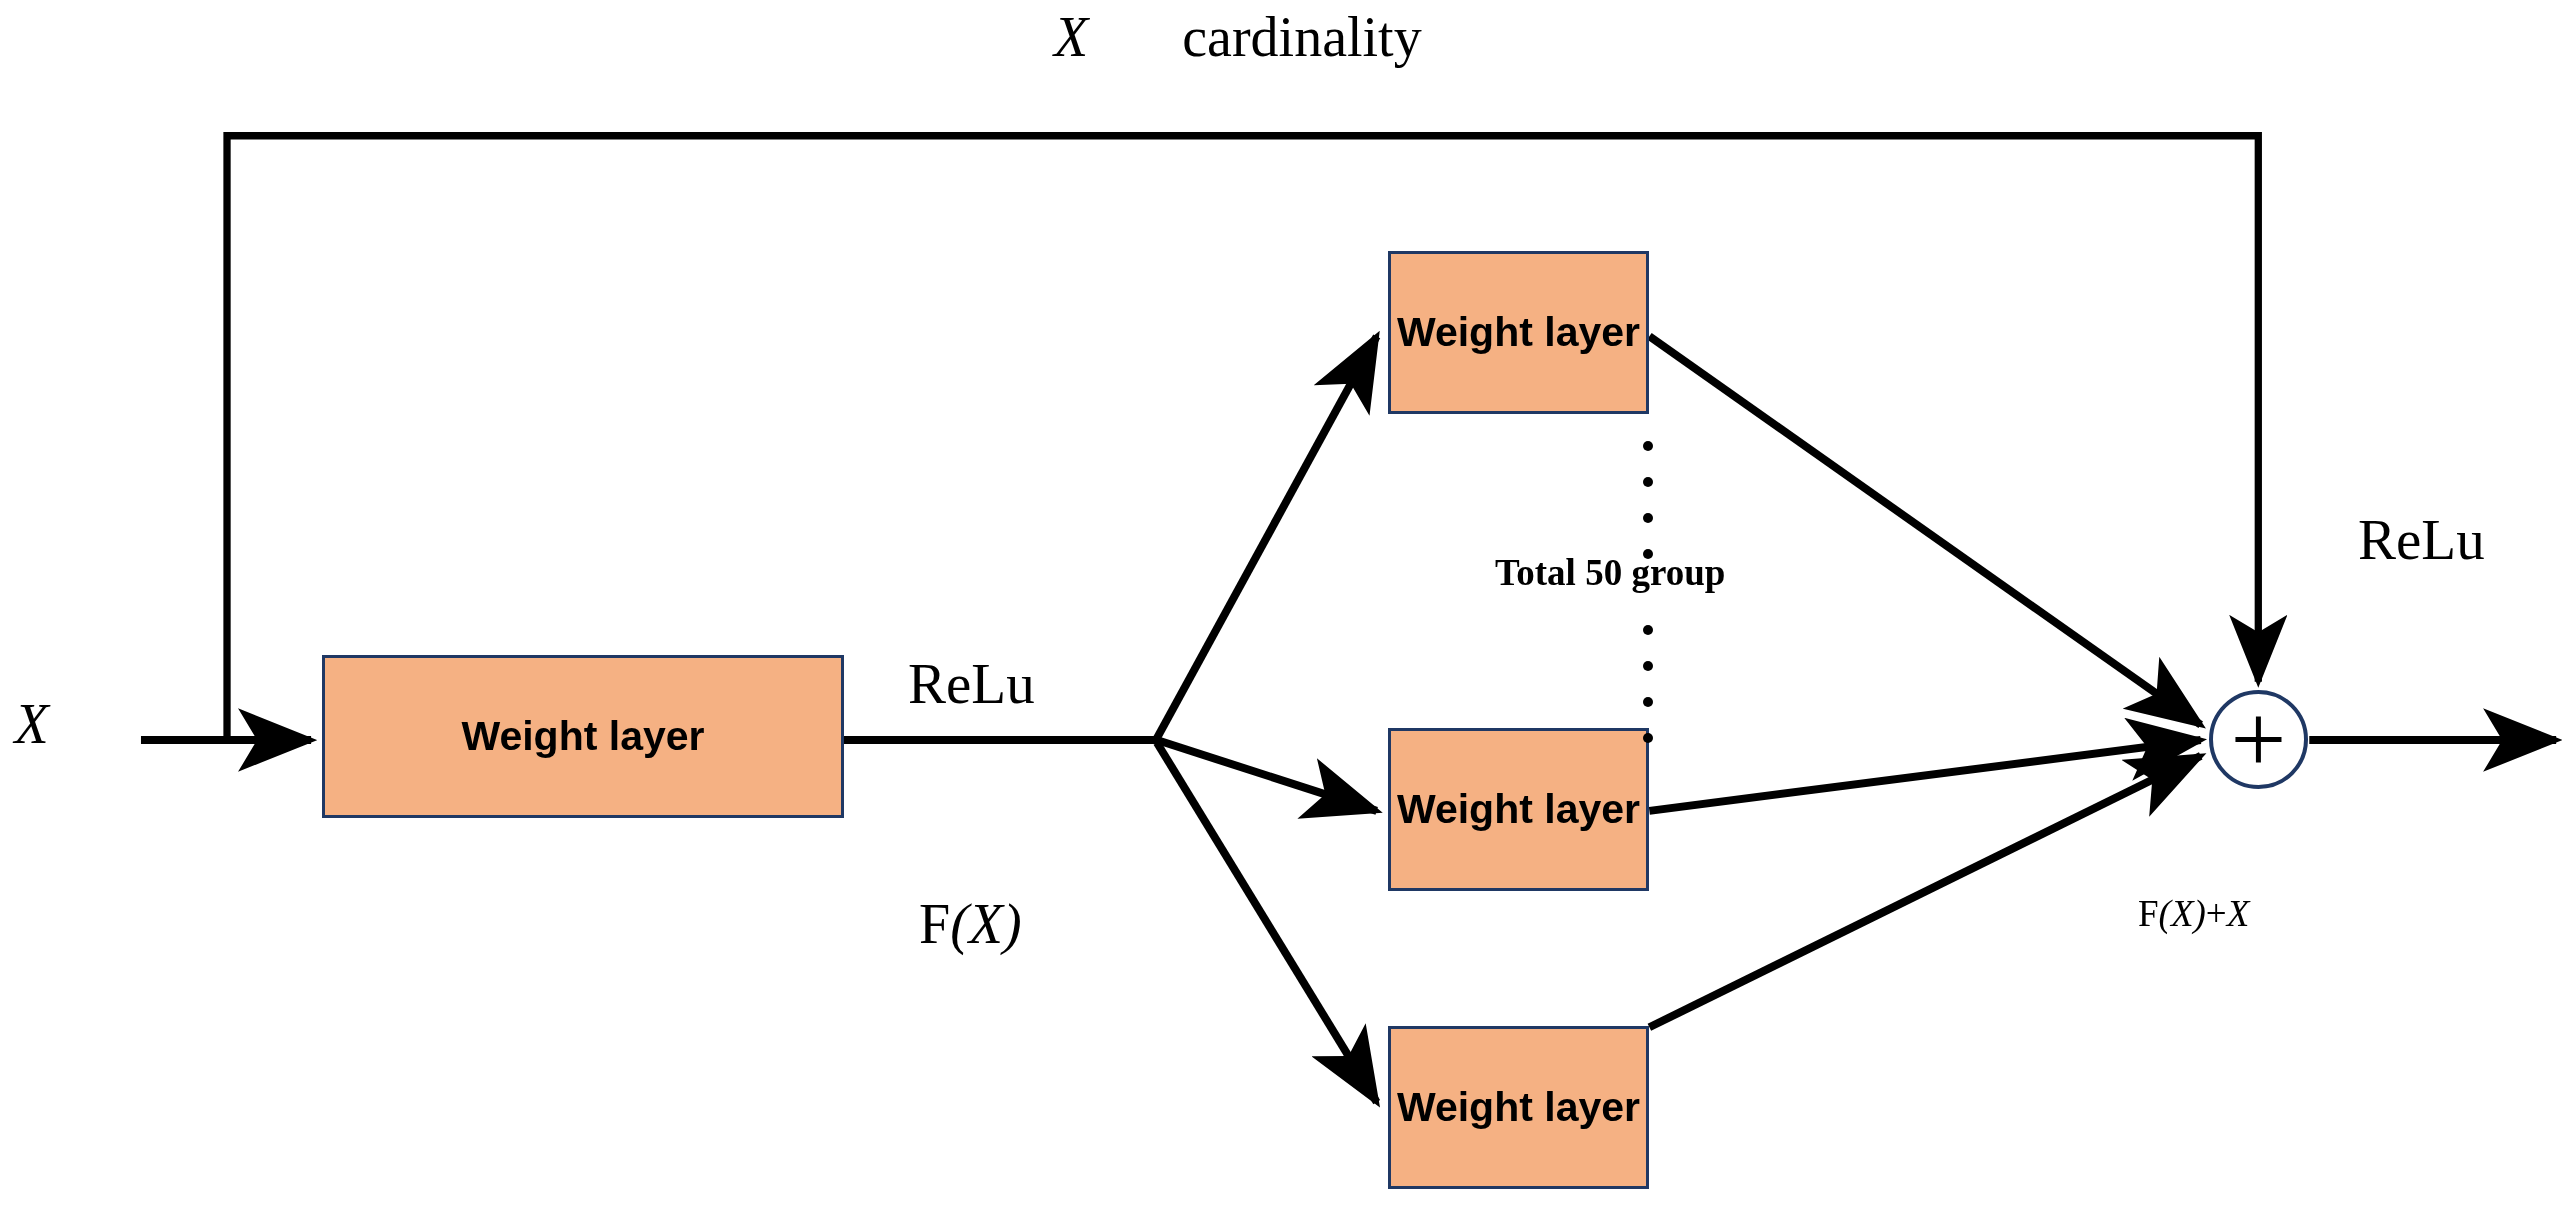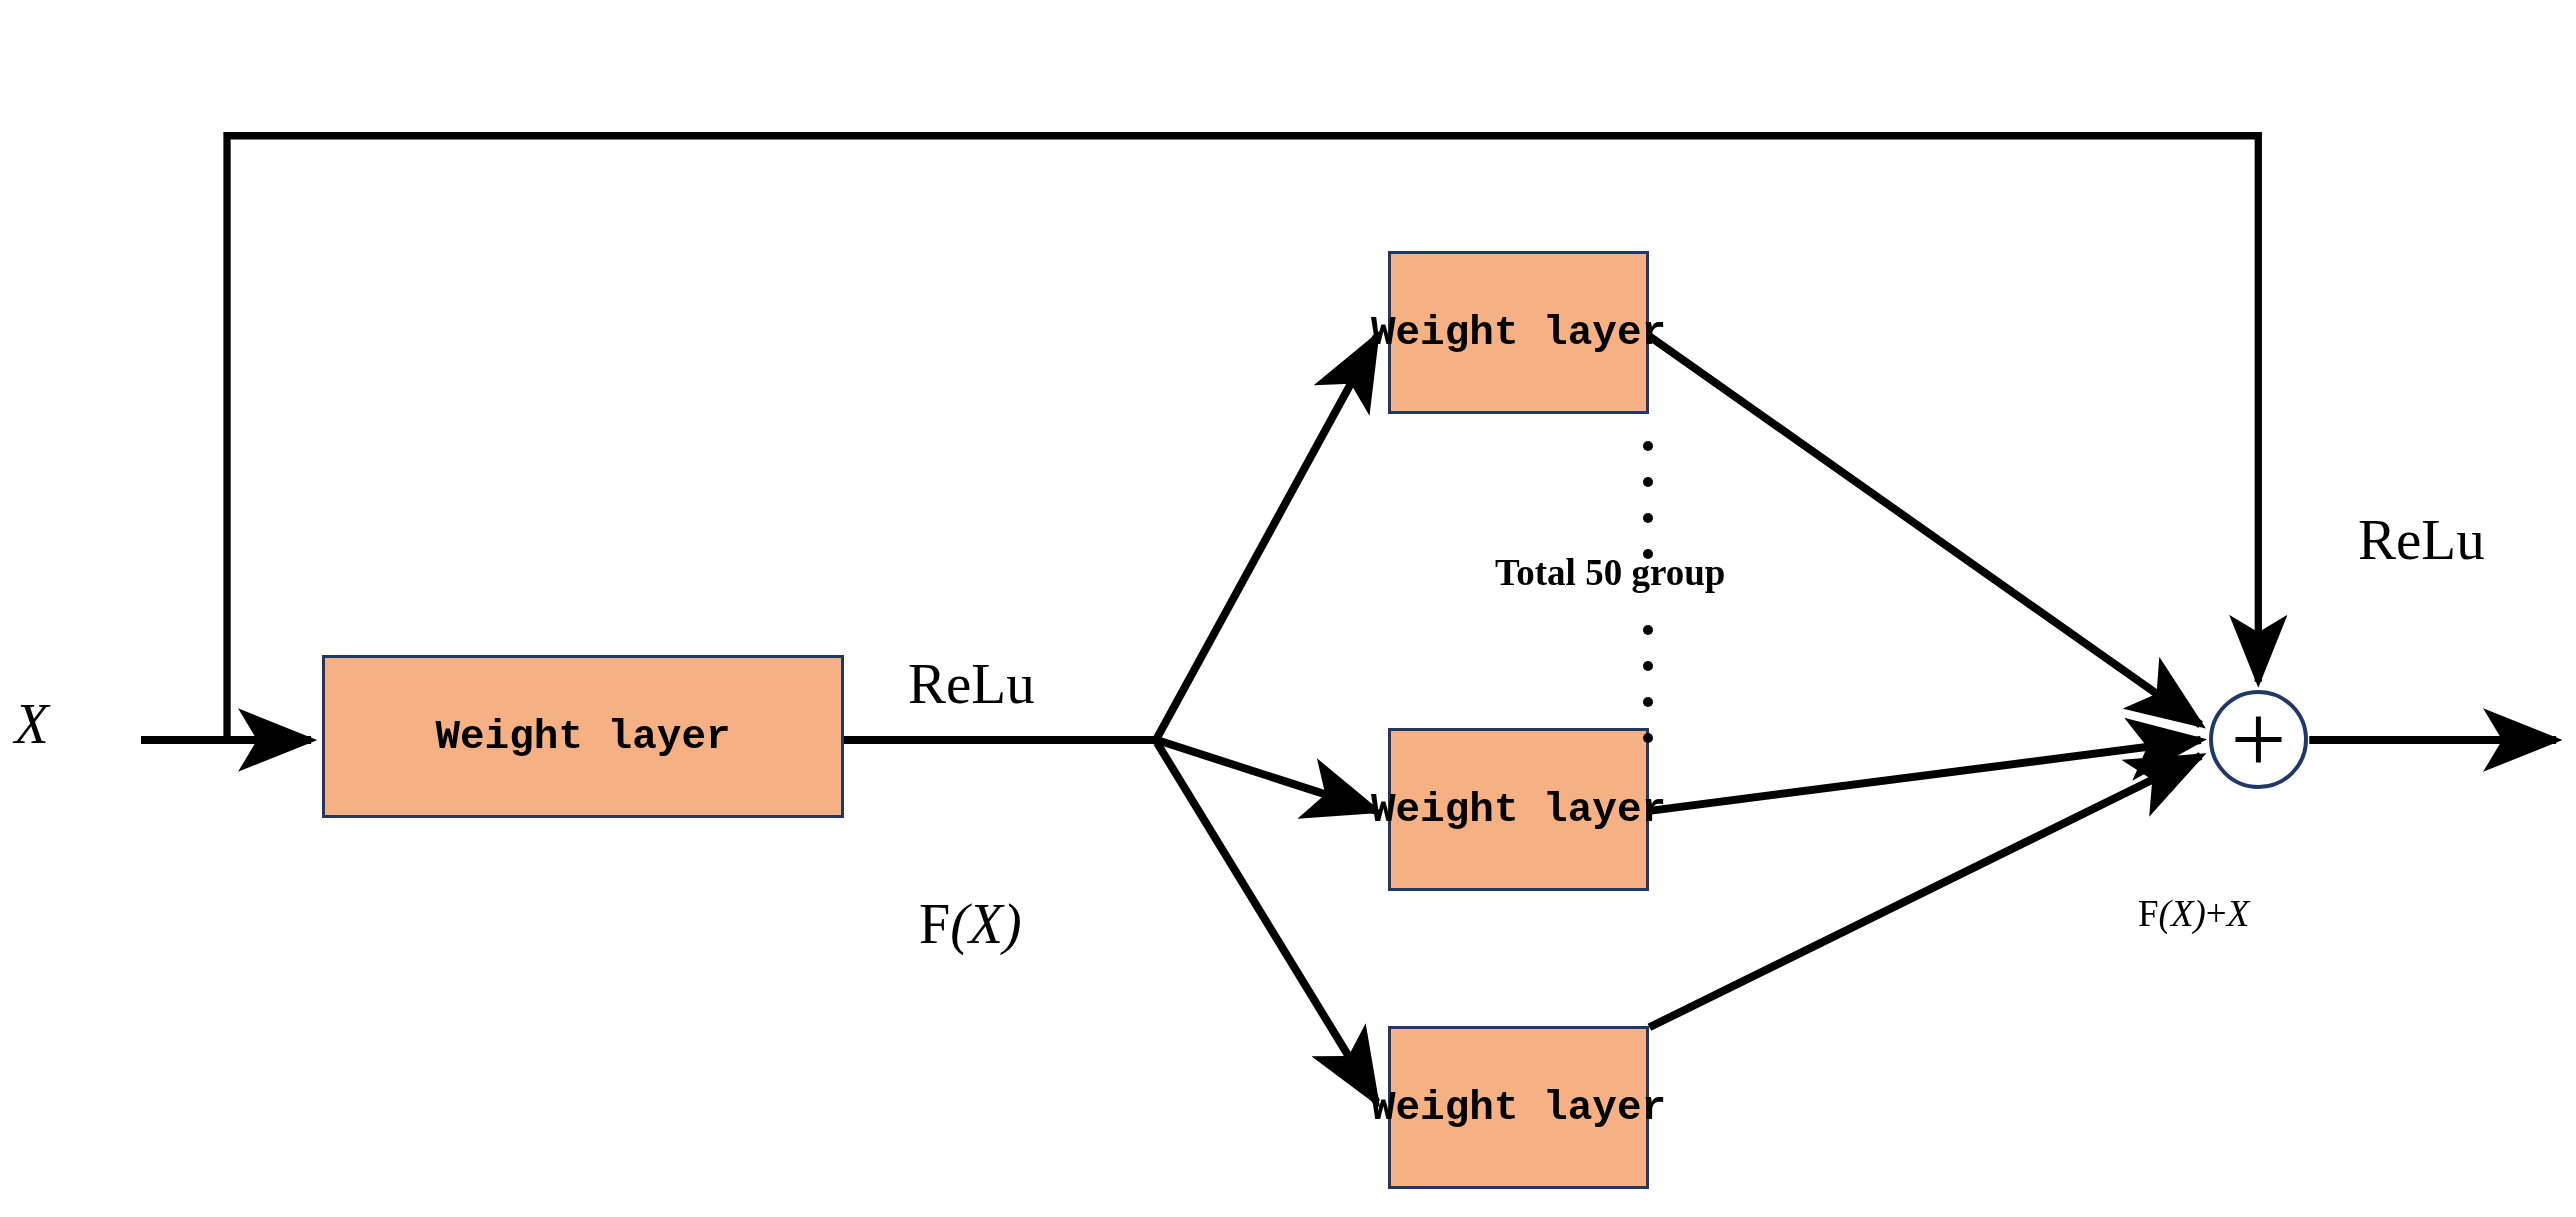--- a/index.html
+++ b/index.html
@@ -27,21 +27,21 @@
   .wl-box {
     position: absolute;
     box-sizing: border-box;
     background: #F5B183;
     border: 3.3px solid #1F3864;
     display: flex;
     align-items: center;
     justify-content: center;
   }
   .wl-label {
-    font-family: Liberation Mono, monospace;
+    font-family: Liberation Sans, sans-serif;
     font-weight: bold;
     font-size: 41px;
     color: #000000;
     letter-spacing: 0px;
     white-space: nowrap;
   }
   .txt {
     position: absolute;
     color: #000000;
     white-space: nowrap;
@@ -126,20 +126,25 @@
     </g>
     <g>
       <path d="M2492,1552 L3325,1142" fill="none" stroke="#000000" stroke-width="12" marker-end="url(#arrowblack)"></path>
     </g>
 
     <g>
       <path d="M3489,1118 L3862,1118" fill="none" stroke="#000000" stroke-width="12" marker-end="url(#arrowblack)"></path>
     </g>
   </svg>
 
+  <div class="txt" style="left:1054px; top:5.3px; font-size:56px;">
+    <span class="it">X</span>
+    <span style="display:inline-block; width:66px;"></span>
+    <span>cardinality</span>
+  </div>
 
   <div class="txt it" style="left:14.6px; top:692px; font-size:56px;">X</div>
 
   <div class="wl-box" style="left:322px; top:655px; width:522px; height:163px;">
     <span class="wl-label">Weight layer</span>
   </div>
 
   <div class="txt" style="left:908px; top:651px; font-size:57px;">ReLu</div>
 
   <div class="txt" style="left:919px; top:892px; font-size:56px;">

